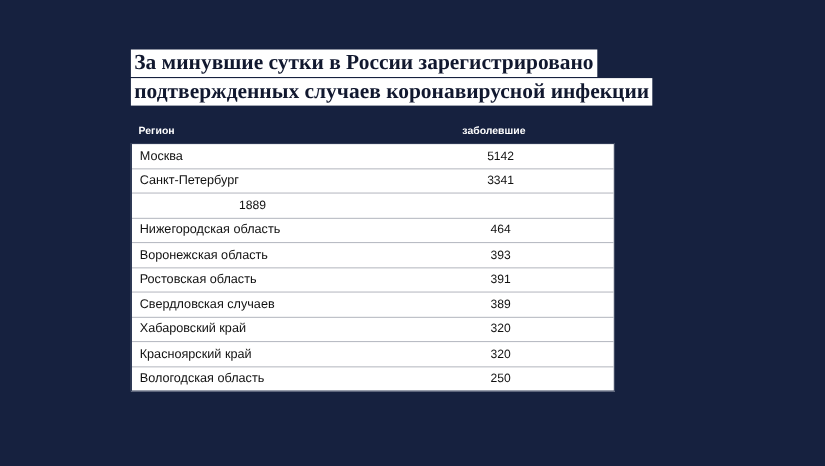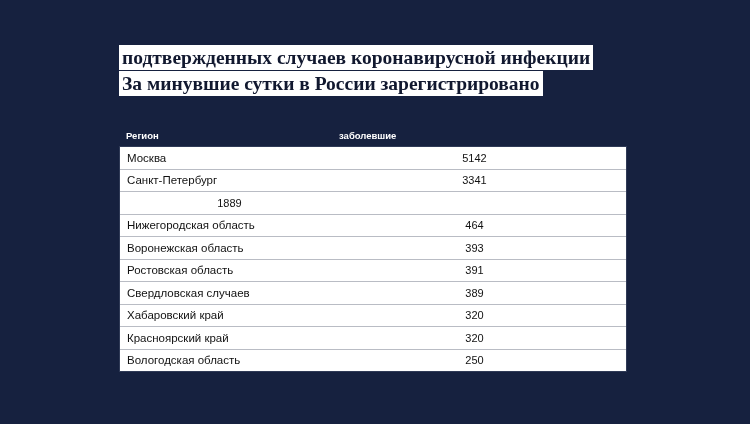--- a/index.html
+++ b/index.html
@@ -36,38 +36,38 @@
     line-height: 25px;
     font-weight: 700;
     white-space: nowrap;
     width: max-content;
     padding: 0 3px;
     margin-bottom: 1px;
   }
   .table-wrap {
     position: absolute;
     left: 119px;
-    top: 130px;
-    width: 508px;
+    top: 114px;
+    width: 440px;
   }
   .header-row {
     display: flex;
     color: #ffffff;
     font-size: 9.5px;
     font-weight: 700;
     padding: 0 0 5px 0;
   }
   .header-region {
     width: 220px;
     padding-left: 7px;
     box-sizing: border-box;
   }
   .header-cases {
     width: 220px;
-    text-align: left;
+    text-align: center;
     box-sizing: border-box;
   }
   .table-body {
     background: #ffffff;
     border: 1px solid #2f3a56;
   }
   .row {
     display: flex;
     border-bottom: 1px solid #b9bcc4;
     height: 21.5px;
@@ -92,22 +92,22 @@
     color: #111111;
     font-size: 11px;
   }
 </style>
 </head>
 <body>
 
 <div class="stage">
 
   <div class="title-block">
+    <span class="title-line">За минувшие сутки в России зарегистрировано</span>
     <span class="title-line">подтвержденных случаев коронавирусной инфекции</span>
-    <span class="title-line">За минувшие сутки в России зарегистрировано</span>
   </div>
 
   <div class="table-wrap">
     <div class="header-row">
       <div class="header-region">Регион</div>
       <div class="header-cases">заболевшие</div>
     </div>
     <div class="table-body">
 
       <div class="row">

